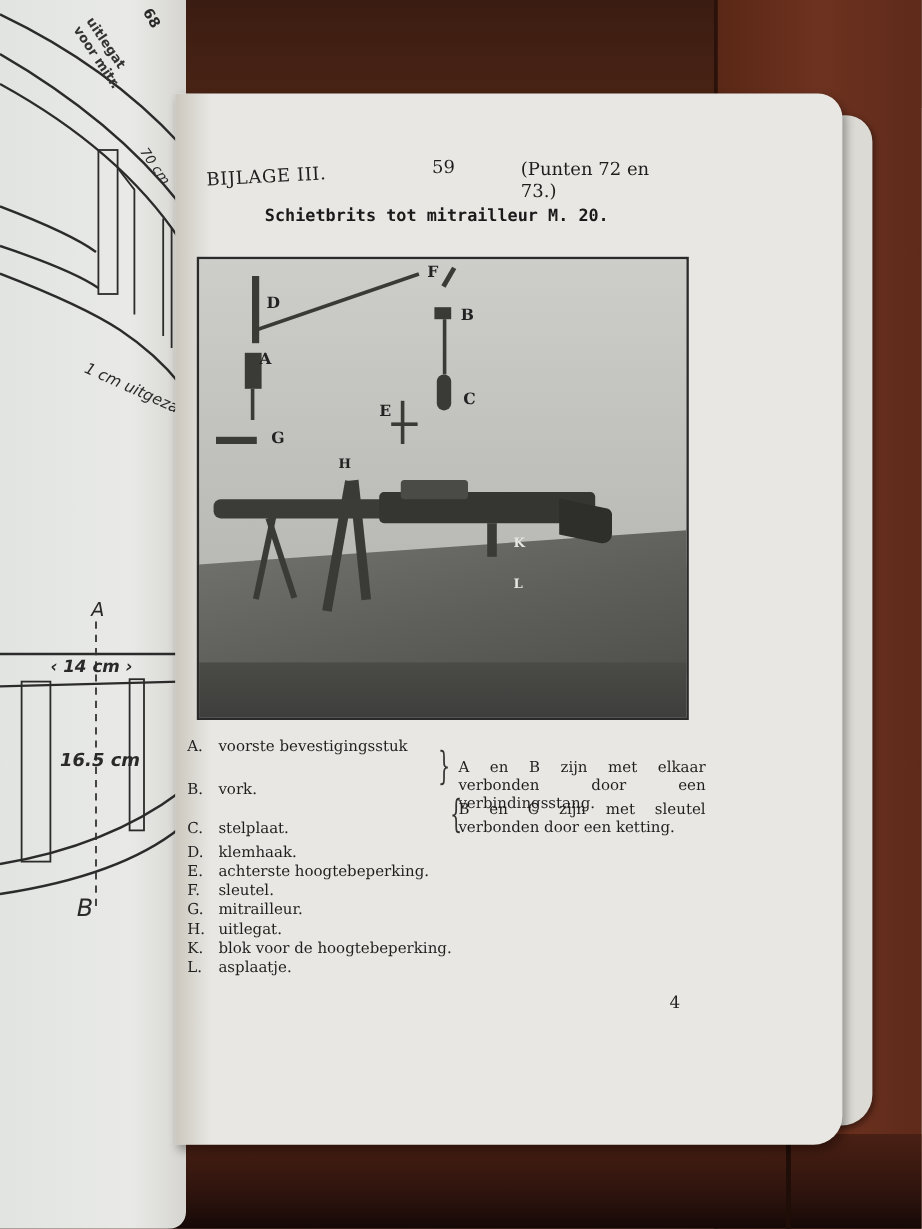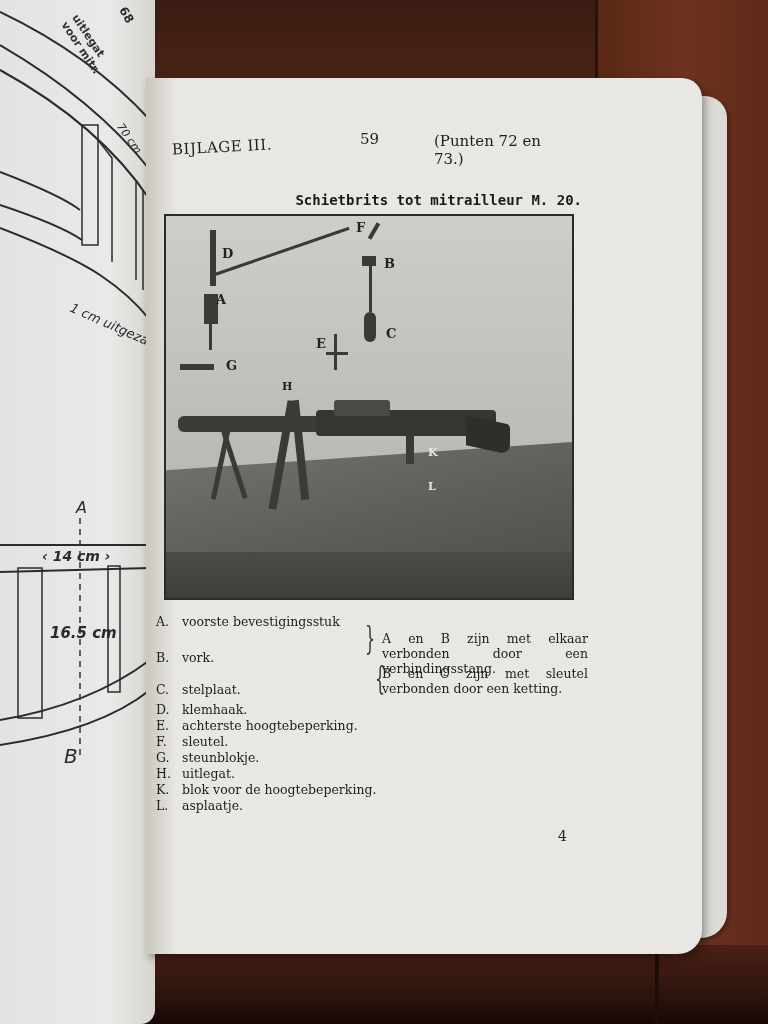--- a/index.html
+++ b/index.html
@@ -51,25 +51,24 @@
     .header {
       position: absolute; top: 52px; left: 26px; width: 400px;
       font-size: 15px; color: #1e1e1e;
     }
     .header .appendix { position: absolute; left: 0; top: 8px; transform: rotate(-3deg); letter-spacing: 0.5px; }
     .header .pageno { position: absolute; left: 188px; top: 0; }
     .header .points { position: absolute; left: 262px; top: 2px; }
 
     .title {
       position: absolute; top: 94px; left: 0; width: 100%;
-      text-align: right;
+      text-align: center;
       font-family: "DejaVu Sans Mono", monospace;
       font-weight: bold; font-size: 14px; color: #1a1a1a;
       padding-right: 120px;
-      margin-top: 20px;
     }
 
     
     .photo {
       position: absolute; left: 18px; top: 136px; width: 410px; height: 386px;
       border: 2px solid #2a2a2a;
       background: linear-gradient(180deg, #c8c8c5 0%, #bdbdba 45%, #9a9a96 60%, #6b6b68 75%, #555553 100%);
       overflow: hidden;
     }
     .photo .wall {
@@ -249,21 +248,21 @@
     <div class="item" style="top:88px;">
       <span class="key">D.</span><span>klemhaak.</span>
     </div>
     <div class="item" style="top:104px;">
       <span class="key">E.</span><span>achterste hoogtebeperking.</span>
     </div>
     <div class="item" style="top:120px;">
       <span class="key">F.</span><span>sleutel.</span>
     </div>
     <div class="item" style="top:136px;">
-      <span class="key">G.</span><span>steunblokje.</span>
+      <span class="key">G.</span><span>mitrailleur.</span>
     </div>
     <div class="item" style="top:152px;">
       <span class="key">H.</span><span>uitlegat.</span>
     </div>
     <div class="item" style="top:168px;">
       <span class="key">K.</span><span>blok voor de hoogtebeperking.</span>
     </div>
     <div class="item" style="top:184px;">
       <span class="key">L.</span><span>asplaatje.</span>
     </div>

